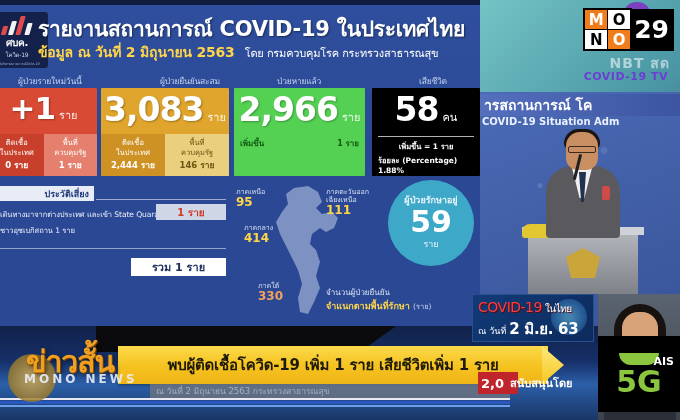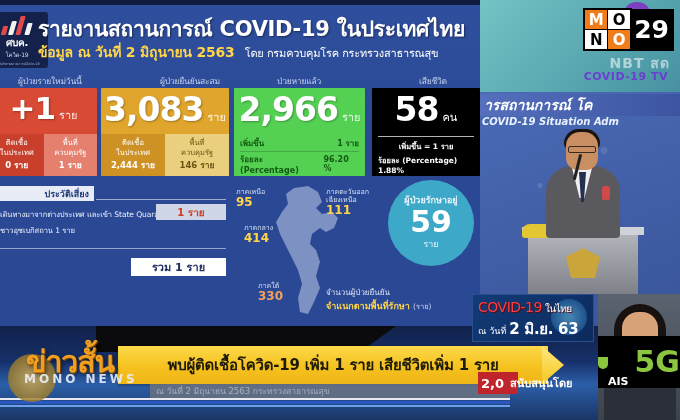--- a/index.html
+++ b/index.html
@@ -160,21 +160,21 @@
   .mono-logo .cell { display:flex; align-items:center; justify-content:center; font-weight: bold; font-size: 15px; }
   .mono-logo .c-m { background:#f07d1b; color:#fff; }
   .mono-logo .c-o1{ background:#fff; color:#000; }
   .mono-logo .c-n { background:#fff; color:#000; }
   .mono-logo .c-o2{ background:#f07d1b; color:#fff; }
   .mono-logo .num29 { background:#000; color:#fff; font-size: 25px; font-weight:bold; padding: 2px 5px 2px 2px; line-height: 38px; }
   .purple-arc { position:absolute; right: 30px; top: 2px; width: 26px; height: 22px; background:#7b3fbf; border-radius: 50% 50% 0 0; }
   .nbt-line { position:absolute; right: 10px; top: 52px; color: rgba(255,255,255,.55); font-size: 14px; font-weight: bold; letter-spacing:1px;}
   .covidtv { position:absolute; right: 12px; top: 70px; color: #6b3fd0; font-size: 11px; font-weight: bold; letter-spacing: .5px; }
 
-  .presser { position: absolute; left: 0; top: 92px; width: 200px; height: 234px; background: #3b82f6; overflow: hidden; font-style: italic; }
+  .presser { position: absolute; left: 0; top: 92px; width: 200px; height: 234px; background: #3b82f6; overflow: hidden; }
   .presser .bgmap { position:absolute; inset:0; background:
       radial-gradient(circle at 30% 40%, rgba(255,255,255,.13) 0 2px, transparent 3px),
       radial-gradient(circle at 62% 25%, rgba(255,255,255,.10) 0 3px, transparent 4px),
       linear-gradient(160deg,#4a6bb5 0%, #39549a 100%); }
   .presser .bar-title {
     position:absolute; left: 0; top: 2px; width: 200px; height: 22px;
     background: linear-gradient(90deg, rgba(86,112,190,.95), rgba(60,84,160,.95));
     color:#fff; font-size: 14px; font-weight: bold; display:flex; align-items:center; padding-left:4px;
     white-space: nowrap; overflow: hidden;
   }
@@ -248,22 +248,22 @@
 
   .redchip { position:absolute; left: 478px; top: 372px; width: 40px; height: 22px; background:#c0252b;
      color:#fff; font-size:13px; font-weight:bold; display:flex; align-items:center; padding-left:3px; overflow:hidden;}
 
   .anchor-box { position:absolute; left: 598px; top: 294px; width: 82px; height: 126px; background: linear-gradient(180deg,#5a6470,#3c434d); overflow:hidden;}
   .anchor-box .ahair { position:absolute; left: 16px; top: 10px; width: 52px; height: 58px; background:#17120f; border-radius: 26px 26px 16px 16px; }
   .anchor-box .aface { position:absolute; left: 24px; top: 18px; width: 36px; height: 44px; background:#d9a379; border-radius: 16px 16px 18px 18px; }
   .anchor-box .abody { position:absolute; left: 6px; top: 66px; width: 72px; height: 60px; background:#2b3038; border-radius: 24px 24px 0 0;}
 
   .ais {
-    position:absolute; left: 598px; top: 336px; width: 82px; height: 52px; background:#000;
-    display:flex; flex-direction:row; align-items:center; justify-content:center;
+    position:absolute; left: 598px; top: 336px; width: 82px; height: 76px; background:#000;
+    display:flex; flex-direction:column; align-items:center; justify-content:center;
   }
   .ais .swoosh { width: 40px; height: 12px; border-radius: 0 0 40px 40px; background:#8cc63f; margin-bottom:-2px;}
   .ais .aistxt { color:#fff; font-size: 11px; font-weight:bold; align-self:flex-end; margin-right:6px; margin-top:-8px;}
   .ais .g5 { color:#8cc63f; font-size: 30px; font-weight:bold; line-height:28px; }
   .sponsor { position:absolute; left: 510px; top: 374px; color:#ffffff; font-size: 11px; font-weight:bold; }
 </style>
 </head>
 <body>
 
 <div id="screen">
@@ -333,24 +333,20 @@
 
     <div class="stat-box box-rec">
       <div class="stat-big">
         <span class="num">2,966</span>
         <span class="unit">ราย</span>
       </div>
       <div class="rows">
         <div class="rowline">
           <span>เพิ่มขึ้น</span>
           <span>1 ราย</span>
-        </div>
-        <div class="rowline sep">
-          <span>ร้อยละ (Percentage)</span>
-          <span>96.20 %</span>
         </div>
       </div>
     </div>
 
     <div class="stat-box box-die">
       <div class="stat-big">
         <span class="num">58</span>
         <span class="unit">คน</span>
       </div>
       <div class="rows">

